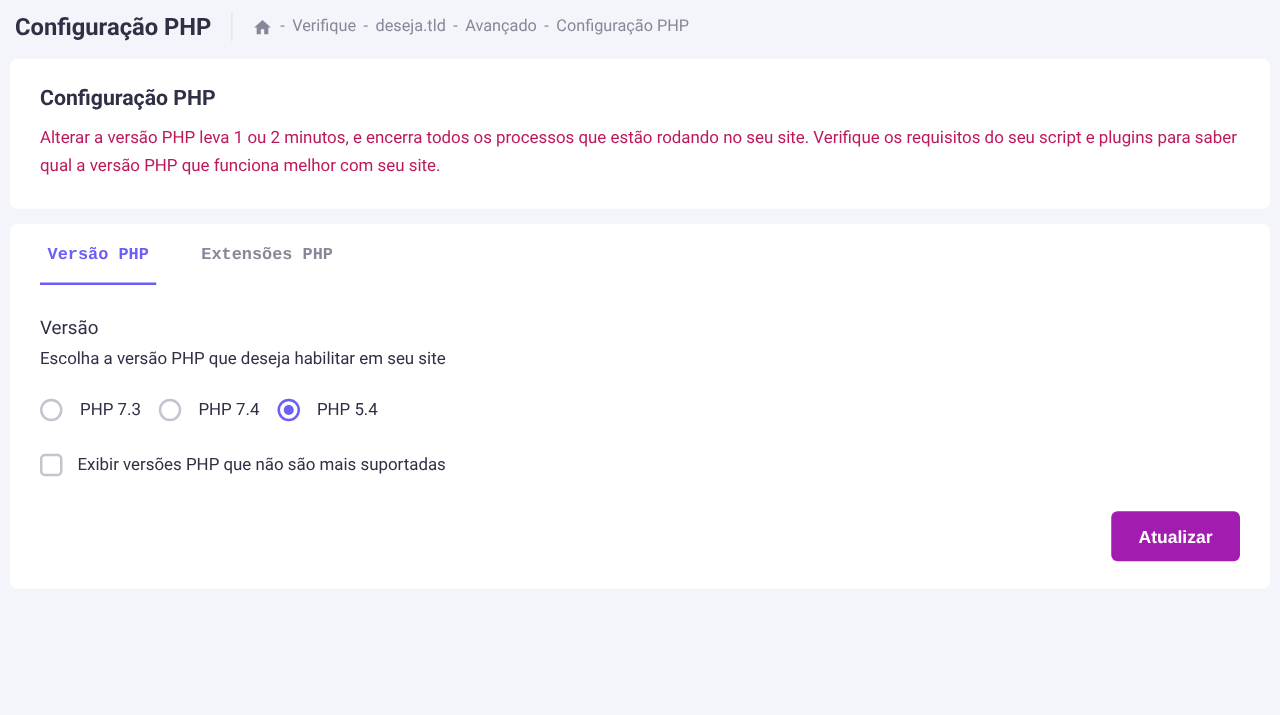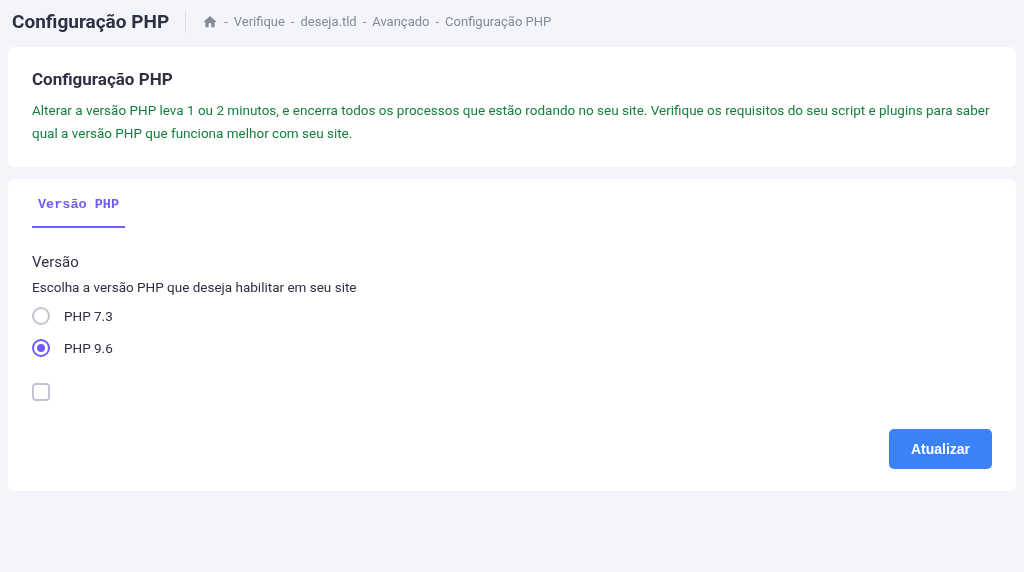--- a/index.html
+++ b/index.html
@@ -51,21 +51,21 @@
       padding: 22px 24px;
     }
     .card-title {
       font-size: 17px;
       font-weight: 700;
       color: #2f3044;
       margin-bottom: 10px;
     }
     .card-desc {
       font-size: 13.5px;
-      color: #15803d;
+      color: #be185d;
       line-height: 1.7;
     }
     .tabs-card {
       background: #fff;
       border-radius: 6px;
       margin: 12px 8px 6px 8px;
       padding: 0;
     }
     .tabs {
       display: flex;
@@ -91,25 +91,25 @@
     }
     .section-title {
       font-size: 15px;
       font-weight: 400;
       color: #2f3044;
       margin-bottom: 8px;
     }
     .section-desc {
       font-size: 13.5px;
       color: #2f3044;
-      margin-bottom: 12px;
+      margin-bottom: 24px;
     }
     .radio-group {
       display: flex;
-      flex-direction: column;
+      flex-direction: row;
       gap: 14px;
       margin-bottom: 26px;
     }
     .radio-row {
       display: flex;
       align-items: center;
       gap: 14px;
       cursor: pointer;
     }
     .radio-outer {
@@ -154,21 +154,21 @@
     }
     .checkbox-label {
       font-size: 13.5px;
       color: #2f3044;
     }
     .actions {
       display: flex;
       justify-content: flex-end;
     }
     .btn-primary {
-      background: #3b82f6;
+      background: #a21caf;
       color: #fff;
       border: none;
       border-radius: 5px;
       padding: 12px 22px;
       font-size: 14px;
       font-weight: 600;
       cursor: pointer;
     }
   </style>
 </head>
@@ -194,42 +194,50 @@
 </div>
 
 <div class="card">
   <div class="card-title">Configuração PHP</div>
   <div class="card-desc">Alterar a versão PHP leva 1 ou 2 minutos, e encerra todos os processos que estão rodando no seu site. Verifique os requisitos do seu script e plugins para saber qual a versão PHP que funciona melhor com seu site.</div>
 </div>
 
 <div class="tabs-card">
   <div class="tabs">
     <div class="tab active">Versão PHP</div>
+    <div class="tab">Extensões PHP</div>
   </div>
 
   <div class="tab-content">
     <div class="section-title">Versão</div>
     <div class="section-desc">Escolha a versão PHP que deseja habilitar em seu site</div>
 
     <div class="radio-group">
       <div class="radio-row">
         <div class="radio-outer">
             <div class="radio-inner"></div>
           </div>
         <div class="radio-label">PHP 7.3</div>
       </div>
+      <div class="radio-row">
+        <div class="radio-outer">
+            <div class="radio-inner"></div>
+          </div>
+        <div class="radio-label">PHP 7.4</div>
+      </div>
       <div class="radio-row selected">
         <div class="radio-outer">
             <div class="radio-inner"></div>
           </div>
-        <div class="radio-label">PHP 9.6</div>
+        <div class="radio-label">PHP 5.4</div>
       </div>
     </div>
 
     <div class="checkbox-row">
       <div class="checkbox-box"></div>
+      <div class="checkbox-label">Exibir versões PHP que não são mais suportadas</div>
     </div>
 
     <div class="actions">
       <button class="btn-primary">Atualizar</button>
     </div>
   </div>
 </div>
 
 </body></html>

